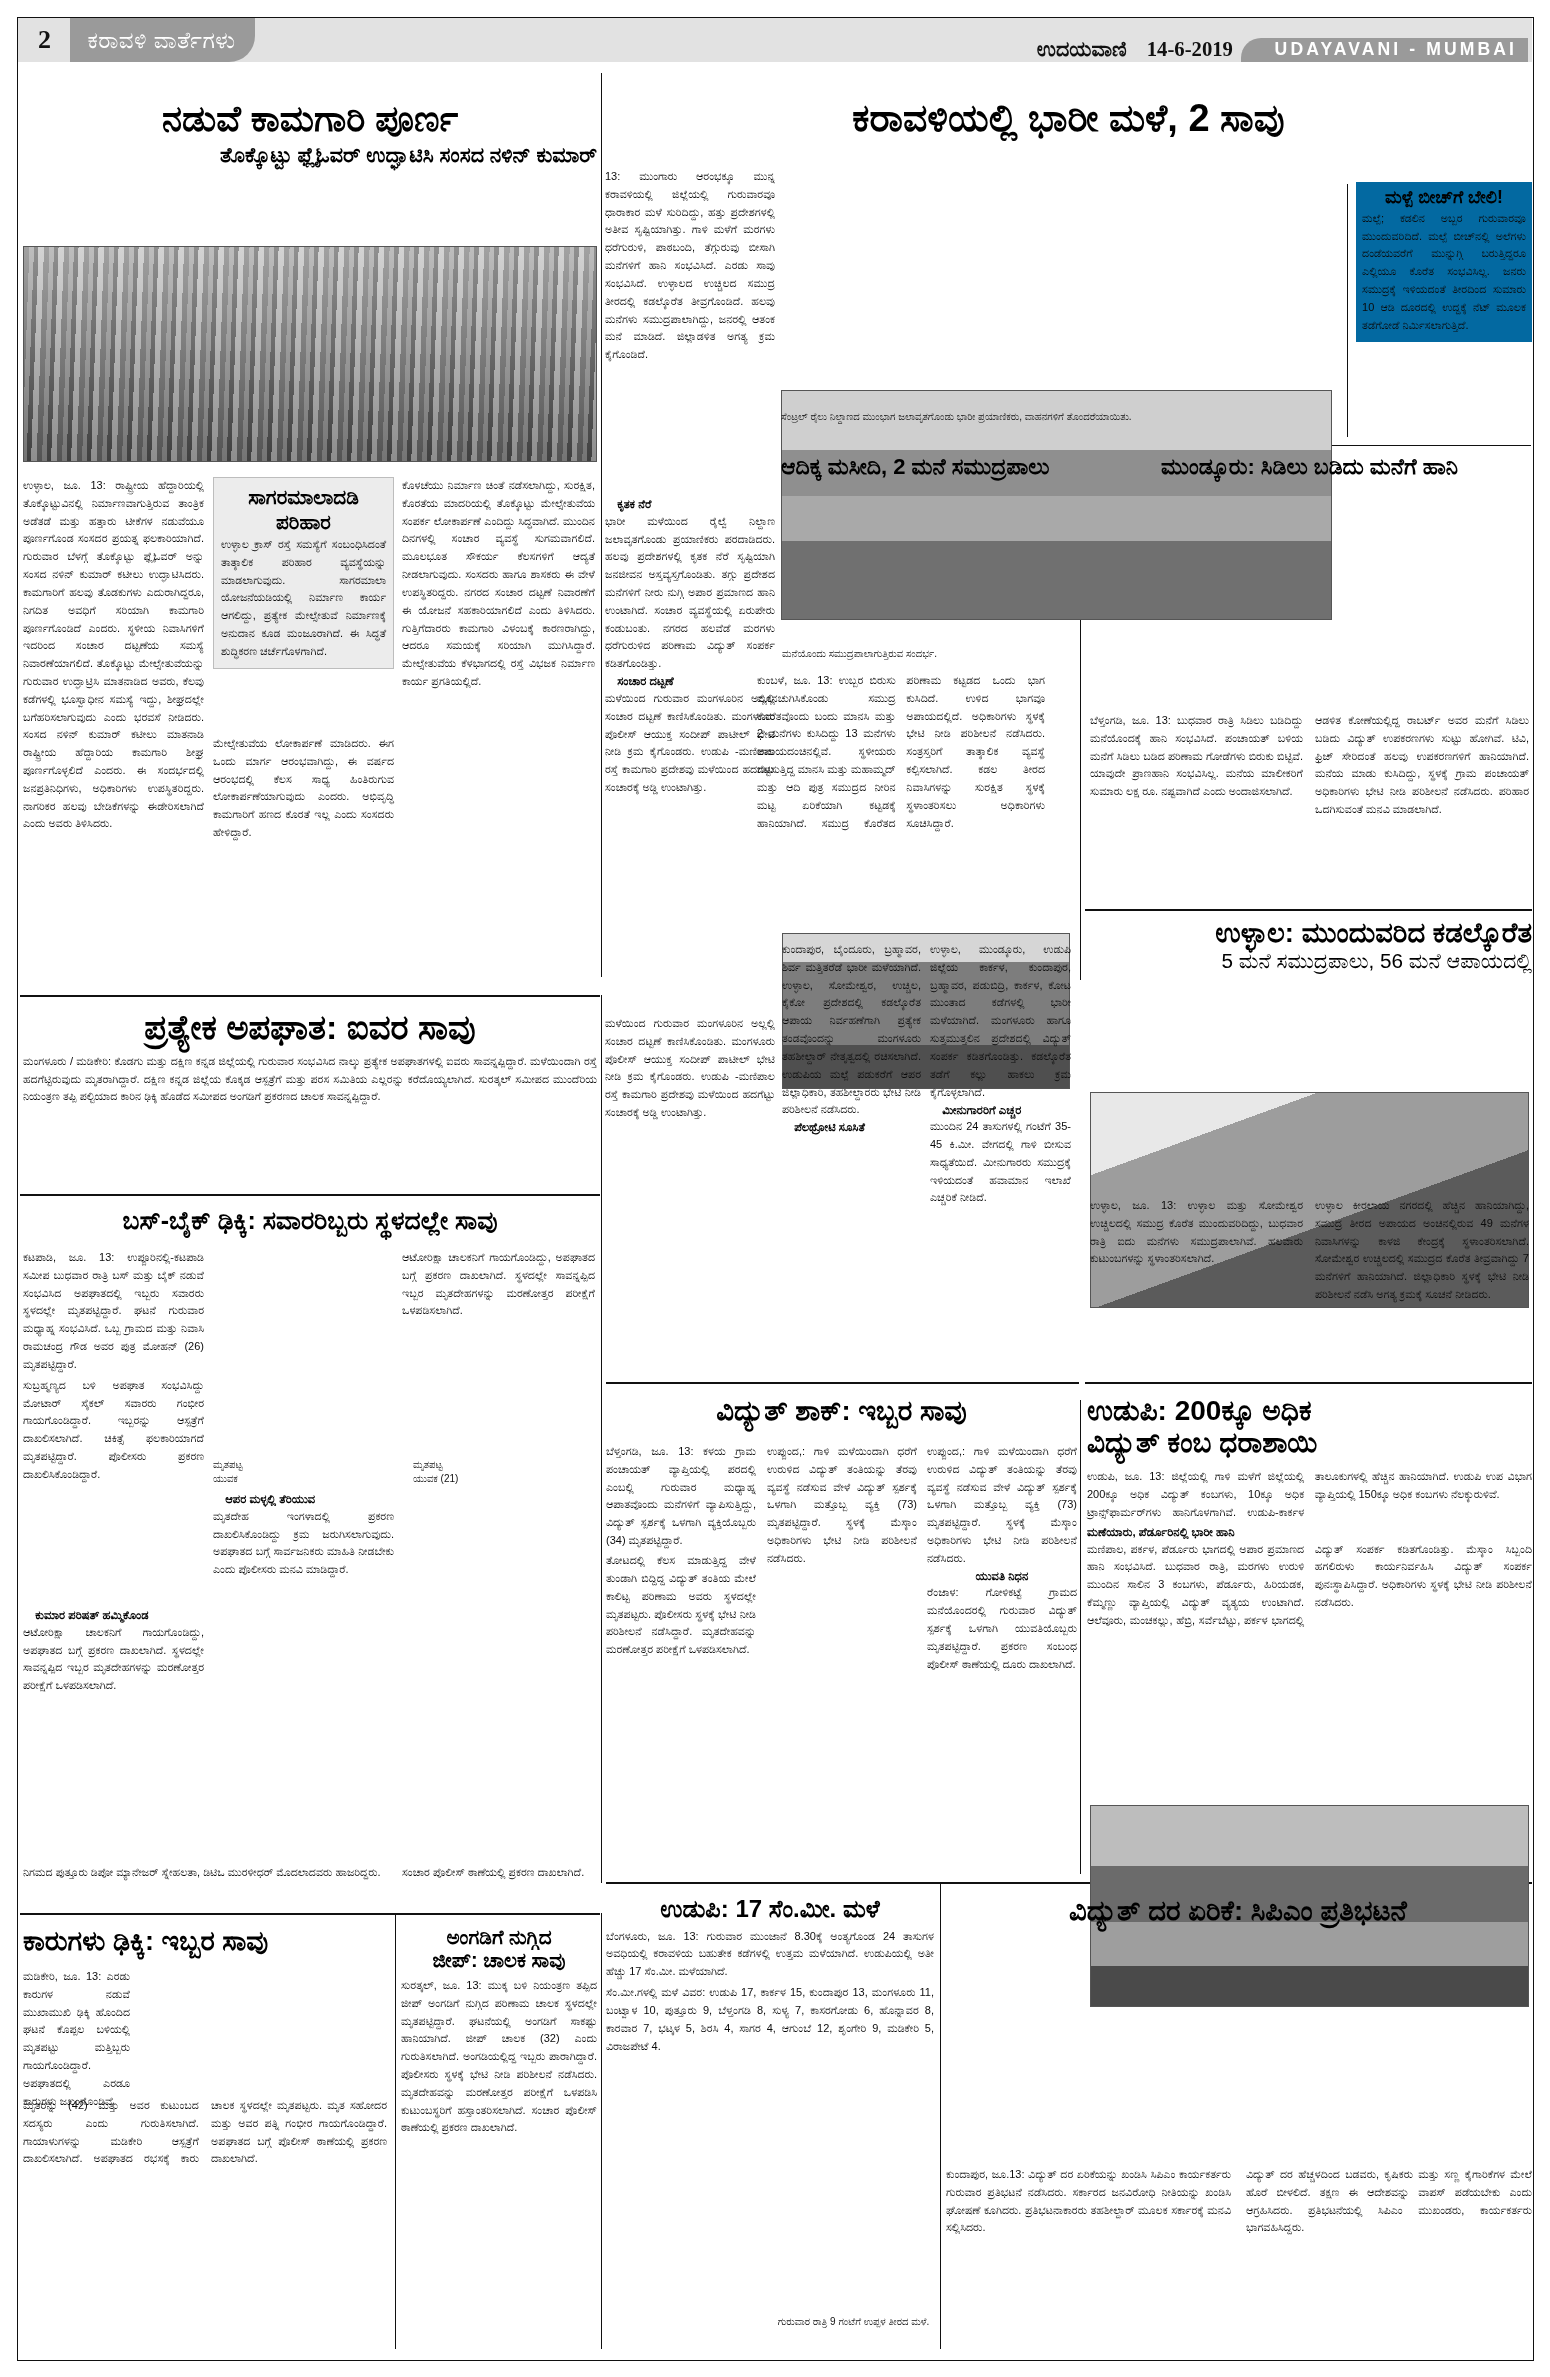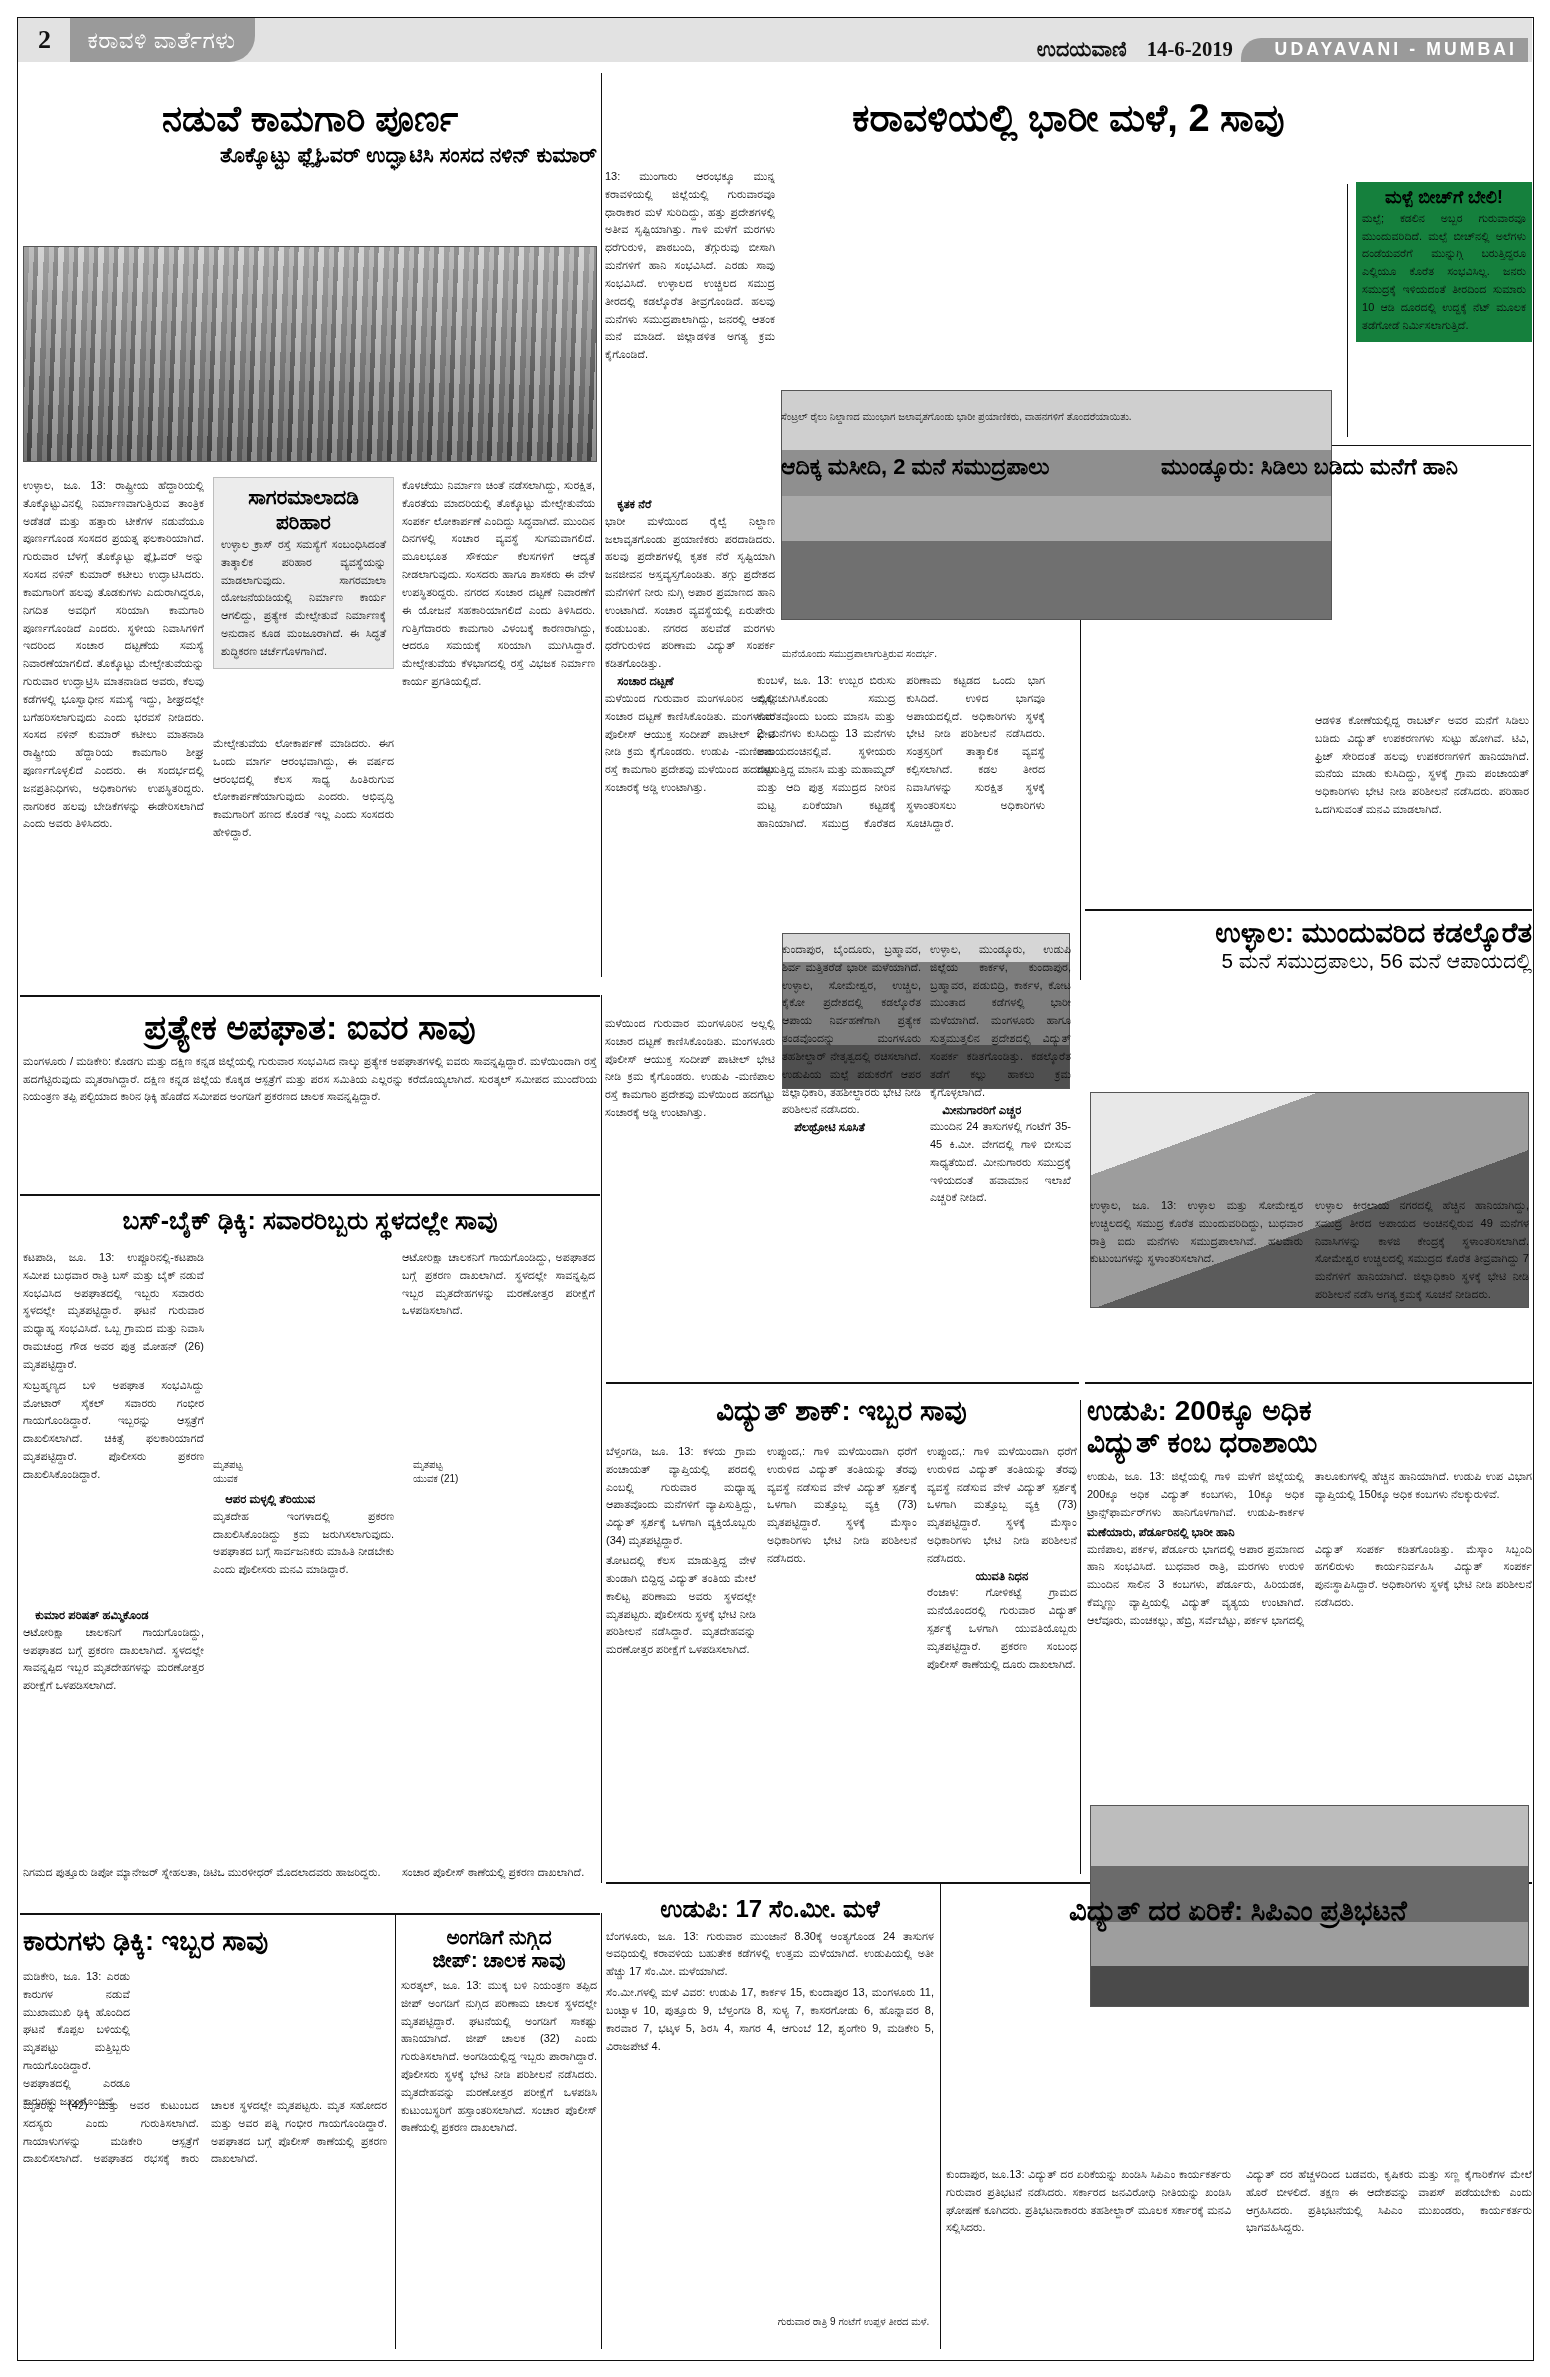--- a/index.html
+++ b/index.html
@@ -206,21 +206,21 @@
 
   <div class="photo tex-flood" style="left:781px; top:174px; width:551px; height:230px;"></div>
   <div class="blk" style="left:781px; top:410px; width:551px;">
     <div class="caption">ಸೆಂಟ್ರಲ್ ರೈಲು ನಿಲ್ದಾಣದ ಮುಂಭಾಗ ಜಲಾವೃತಗೊಂಡು ಭಾರೀ ಪ್ರಯಾಣಿಕರು, ವಾಹನಗಳಿಗೆ ತೊಂದರೆಯಾಯಿತು.</div>
   </div>
 
   <div class="blk" style="left:605px; top:168px; width:170px;">
     <div class="body-txt">13: ಮುಂಗಾರು ಆರಂಭಕ್ಕೂ ಮುನ್ನ ಕರಾವಳಿಯಲ್ಲಿ ಜಿಲ್ಲೆಯಲ್ಲಿ ಗುರುವಾರವೂ ಧಾರಾಕಾರ ಮಳೆ ಸುರಿದಿದ್ದು, ಹತ್ತು ಪ್ರದೇಶಗಳಲ್ಲಿ ಅತೀವ ಸೃಷ್ಟಿಯಾಗಿತ್ತು. ಗಾಳಿ ಮಳೆಗೆ ಮರಗಳು ಧರೆಗುರುಳಿ, ಪಾಠಬಂದಿ, ತೆಗ್ಗುರುವು ಬೀಸಾಗಿ ಮನೆಗಳಿಗೆ ಹಾನಿ ಸಂಭವಿಸಿದೆ. ಎರಡು ಸಾವು ಸಂಭವಿಸಿದೆ. ಉಳ್ಳಾಲದ ಉಚ್ಚಿಲದ ಸಮುದ್ರ ತೀರದಲ್ಲಿ ಕಡಲ್ಕೊರೆತ ತೀವ್ರಗೊಂಡಿದೆ. ಹಲವು ಮನೆಗಳು ಸಮುದ್ರಪಾಲಾಗಿದ್ದು, ಜನರಲ್ಲಿ ಆತಂಕ ಮನೆ ಮಾಡಿದೆ. ಜಿಲ್ಲಾಡಳಿತ ಅಗತ್ಯ ಕ್ರಮ ಕೈಗೊಂಡಿದೆ.</div>
   </div>
 
-  <div class="blk" style="left:1356px; top:182px; width:176px; background:#15803d; padding:6.1px 6.1px 7.7px;">
+  <div class="blk" style="left:1356px; top:182px; width:176px; background:#0369a1; padding:6.1px 6.1px 7.7px;">
     <div class="hl hl-sm center" style="font-size:17.6px; margin-bottom:3.1px;">ಮಳ್ಪೆ ಬೀಚ್‌ಗೆ ಬೇಲಿ!</div>
     <div class="body-txt">ಮಲ್ಪೆ; ಕಡಲಿನ ಅಬ್ಬರ ಗುರುವಾರವೂ ಮುಂದುವರಿದಿದೆ. ಮಲ್ಪೆ ಬೀಚ್‌ನಲ್ಲಿ ಅಲೆಗಳು ದಂಡೆಯವರೆಗೆ ಮುನ್ನುಗ್ಗಿ ಬರುತ್ತಿದ್ದರೂ ಎಲ್ಲಿಯೂ ಕೊರೆತ ಸಂಭವಿಸಿಲ್ಲ. ಜನರು ಸಮುದ್ರಕ್ಕೆ ಇಳಿಯದಂತೆ ತೀರದಿಂದ ಸುಮಾರು 10 ಆಡಿ ದೂರದಲ್ಲಿ ಉದ್ದಕ್ಕೆ ನೆಟ್ ಮೂಲಕ ತಡೆಗೋಡೆ ನಿರ್ಮಿಸಲಾಗುತ್ತಿದೆ.</div>
   </div>
 
   <div class="blk" style="left:605px; top:496px; width:170px;">
     <div class="minihead">ಕೃತಕ ನೆರೆ</div>
     <div class="body-txt">ಭಾರೀ ಮಳೆಯಿಂದ ರೈಲ್ವೆ ನಿಲ್ದಾಣ ಜಲಾವೃತಗೊಂಡು ಪ್ರಯಾಣಿಕರು ಪರದಾಡಿದರು. ಹಲವು ಪ್ರದೇಶಗಳಲ್ಲಿ ಕೃತಕ ನೆರೆ ಸೃಷ್ಟಿಯಾಗಿ ಜನಜೀವನ ಅಸ್ತವ್ಯಸ್ತಗೊಂಡಿತು. ತಗ್ಗು ಪ್ರದೇಶದ ಮನೆಗಳಿಗೆ ನೀರು ನುಗ್ಗಿ ಅಪಾರ ಪ್ರಮಾಣದ ಹಾನಿ ಉಂಟಾಗಿದೆ. ಸಂಚಾರ ವ್ಯವಸ್ಥೆಯಲ್ಲಿ ಏರುಪೇರು ಕಂಡುಬಂತು. ನಗರದ ಹಲವೆಡೆ ಮರಗಳು ಧರೆಗುರುಳಿದ ಪರಿಣಾಮ ವಿದ್ಯುತ್ ಸಂಪರ್ಕ ಕಡಿತಗೊಂಡಿತ್ತು.</div>
     <div class="minihead">ಸಂಚಾರ ದಟ್ಟಣೆ</div>
     <div class="body-txt">ಮಳೆಯಿಂದ ಗುರುವಾರ ಮಂಗಳೂರಿನ ಅಲ್ಲಲ್ಲಿ ಸಂಚಾರ ದಟ್ಟಣೆ ಕಾಣಿಸಿಕೊಂಡಿತು. ಮಂಗಳೂರು ಪೊಲೀಸ್ ಆಯುಕ್ತ ಸಂದೀಪ್ ಪಾಟೀಲ್ ಭೇಟಿ ನೀಡಿ ಕ್ರಮ ಕೈಗೊಂಡರು. ಉಡುಪಿ -ಮಣಿಪಾಲ ರಸ್ತೆ ಕಾಮಗಾರಿ ಪ್ರದೇಶವು ಮಳೆಯಿಂದ ಹದಗೆಟ್ಟು ಸಂಚಾರಕ್ಕೆ ಅಡ್ಡಿ ಉಂಟಾಗಿತ್ತು.</div>
   </div>
@@ -233,20 +233,23 @@
     <div class="caption">ಮನೆಯೊಂದು ಸಮುದ್ರಪಾಲಾಗುತ್ತಿರುವ ಸಂದರ್ಭ.</div>
   </div>
   <div class="blk" style="left:757px; top:672px; width:288px;">
     <div class="body-txt" style="column-count:2; column-gap:10.7px;">ಕುಂಬಳೆ, ಜೂ. 13: ಉಬ್ಬರ ಬಿರುಸು ಮೊನಚುಗಿಸಿಕೊಂಡು ಸಮುದ್ರ ಕೊರೆತವೊಂದು ಬಂದು ಮಾನಸಿ ಮತ್ತು 2 ಮನೆಗಳು ಕುಸಿದಿದ್ದು 13 ಮನೆಗಳು ಅಪಾಯದಂಚಿನಲ್ಲಿವೆ. ಸ್ಥಳೀಯರು ಬಳಸುತ್ತಿದ್ದ ಮಾನಸಿ ಮತ್ತು ಮಹಾಮ್ಮದ್ ಮತ್ತು ಆದಿ ಪುತ್ರ ಸಮುದ್ರದ ನೀರಿನ ಮಟ್ಟ ಏರಿಕೆಯಾಗಿ ಕಟ್ಟಡಕ್ಕೆ ಹಾನಿಯಾಗಿದೆ. ಸಮುದ್ರ ಕೊರೆತದ ಪರಿಣಾಮ ಕಟ್ಟಡದ ಒಂದು ಭಾಗ ಕುಸಿದಿದೆ. ಉಳಿದ ಭಾಗವೂ ಅಪಾಯದಲ್ಲಿದೆ. ಅಧಿಕಾರಿಗಳು ಸ್ಥಳಕ್ಕೆ ಭೇಟಿ ನೀಡಿ ಪರಿಶೀಲನೆ ನಡೆಸಿದರು. ಸಂತ್ರಸ್ತರಿಗೆ ತಾತ್ಕಾಲಿಕ ವ್ಯವಸ್ಥೆ ಕಲ್ಪಿಸಲಾಗಿದೆ. ಕಡಲ ತೀರದ ನಿವಾಸಿಗಳನ್ನು ಸುರಕ್ಷಿತ ಸ್ಥಳಕ್ಕೆ ಸ್ಥಳಾಂತರಿಸಲು ಅಧಿಕಾರಿಗಳು ಸೂಚಿಸಿದ್ದಾರೆ.</div>
   </div>
 
   <div class="blk" style="left:1087px; top:455px; width:445px;">
     <div class="hl hl-md center" style="font-size:22px;">ಮುಂಡ್ಕೂರು: ಸಿಡಿಲು ಬಡಿದು ಮನೆಗೆ ಹಾನಿ</div>
   </div>
   <div class="photo tex-interior" style="left:1090px; top:490px; width:439px; height:216px;"></div>
+  <div class="blk" style="left:1090px; top:712px; width:213px;">
+    <div class="body-txt">ಬೆಳ್ತಂಗಡಿ, ಜೂ. 13: ಬುಧವಾರ ರಾತ್ರಿ ಸಿಡಿಲು ಬಡಿದಿದ್ದು ಮನೆಯೊಂದಕ್ಕೆ ಹಾನಿ ಸಂಭವಿಸಿದೆ. ಪಂಚಾಯತ್ ಬಳಿಯ ಮನೆಗೆ ಸಿಡಿಲು ಬಡಿದ ಪರಿಣಾಮ ಗೋಡೆಗಳು ಬಿರುಕು ಬಿಟ್ಟಿವೆ. ಯಾವುದೇ ಪ್ರಾಣಹಾನಿ ಸಂಭವಿಸಿಲ್ಲ. ಮನೆಯ ಮಾಲೀಕರಿಗೆ ಸುಮಾರು ಲಕ್ಷ ರೂ. ನಷ್ಟವಾಗಿದೆ ಎಂದು ಅಂದಾಜಿಸಲಾಗಿದೆ.</div>
+  </div>
   <div class="blk" style="left:1315px; top:712px; width:214px;">
     <div class="body-txt">ಆಡಳಿತ ಕೋಣೆಯಲ್ಲಿದ್ದ ರಾಬರ್ಟ್ ಅವರ ಮನೆಗೆ ಸಿಡಿಲು ಬಡಿದು ವಿದ್ಯುತ್ ಉಪಕರಣಗಳು ಸುಟ್ಟು ಹೋಗಿವೆ. ಟಿವಿ, ಫ್ರಿಜ್ ಸೇರಿದಂತೆ ಹಲವು ಉಪಕರಣಗಳಿಗೆ ಹಾನಿಯಾಗಿದೆ. ಮನೆಯ ಮಾಡು ಕುಸಿದಿದ್ದು, ಸ್ಥಳಕ್ಕೆ ಗ್ರಾಮ ಪಂಚಾಯತ್ ಅಧಿಕಾರಿಗಳು ಭೇಟಿ ನೀಡಿ ಪರಿಶೀಲನೆ ನಡೆಸಿದರು. ಪರಿಹಾರ ಒದಗಿಸುವಂತೆ ಮನವಿ ಮಾಡಲಾಗಿದೆ.</div>
   </div>
 
   <div class="blk" style="left:1087px; top:918px; width:445px;text-align:right;">
     <div class="hl hl-lg" style="font-size:27.5px;">ಉಳ್ಳಾಲ: ಮುಂದುವರಿದ ಕಡಲ್ಕೊರೆತ</div>
     <div class="hl" style="font-size:20.7px; font-weight:normal; margin-top:3.1px;">5 ಮನೆ ಸಮುದ್ರಪಾಲು, 56 ಮನೆ ಆಪಾಯದಲ್ಲಿ</div>
   </div>
   <div class="photo tex-coast" style="left:1090px; top:987px; width:439px; height:202px;"></div>
   <div class="blk" style="left:1090px; top:1197px; width:213px;">

